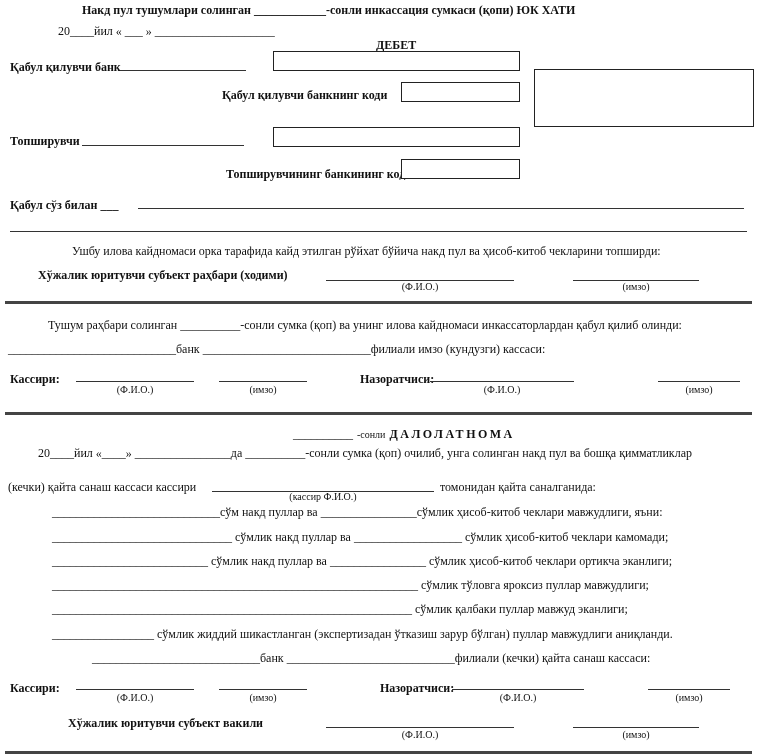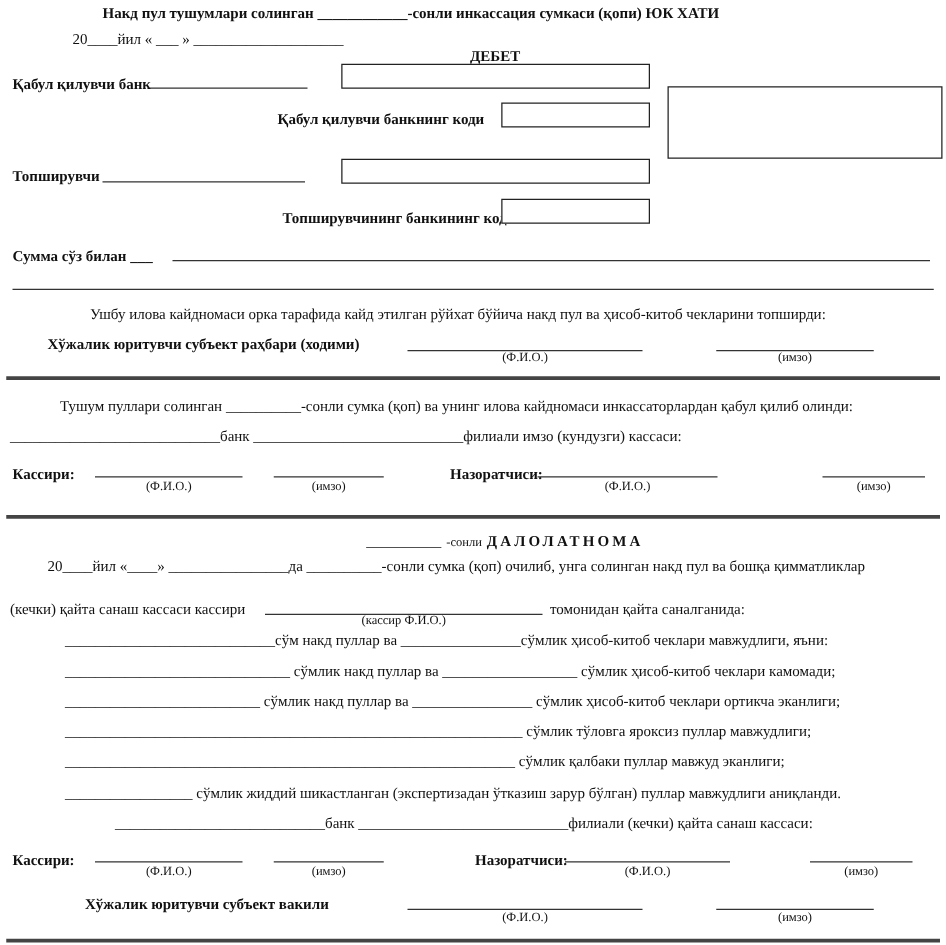--- a/index.html
+++ b/index.html
@@ -35,35 +35,35 @@
 <div class="abs b s11" style="left:620px; top:52px;margin-top:28px;">СУММА</div>
 <div class="box" style="left:534px; top:69px; width:220px; height:58px;"></div>
 
 <div class="abs b s11" style="left:373px; top:128px;text-decoration:underline;">КРЕДИТ</div>
 <div class="box" style="left:273px; top:127px; width:247px; height:20px;"></div>
 <div class="abs b s11" style="left:10px; top:134px;">Топширувчи</div>
 <div class="line" style="left:82px; top:145px; width:162px;"></div>
 <div class="abs b s11" style="left:226px; top:167px;">Топширувчининг банкининг коди</div>
 <div class="box" style="left:401px; top:159px; width:119px; height:20px;"></div>
 
-<div class="abs b s11" style="left:10px; top:198px;">Сумма сўз билан ___</div>
+<div class="abs b s11" style="left:10px; top:198px;">Қабул сўз билан ___</div>
 <div class="line" style="left:138px; top:208px; width:606px;"></div>
 <div class="line" style="left:10px; top:231px; width:737px;"></div>
 
 <div class="abs s11" style="left:72px; top:244px;">Ушбу илова кайдномаси орка тарафида кайд этилган рўйхат бўйича накд пул ва ҳисоб-китоб чекларини топширди:</div>
 <div class="abs b s11" style="left:38px; top:268px;">Хўжалик юритувчи субъект раҳбари (ходими)</div>
 <div class="line" style="left:326px; top:280px; width:188px;"></div>
 <div class="sub" style="left:326px; top:281px; width:188px;">(Ф.И.О.)</div>
 <div class="line" style="left:573px; top:280px; width:126px;"></div>
 <div class="sub" style="left:573px; top:281px; width:126px;">(имзо)</div>
 
 <div class="thick" style="top:301px;"></div>
 
 <div class="abs s11" style="left:48px; top:318px;">
-  <span>Тушум пуллари солинган</span>
+  <span>Тушум раҳбари солинган</span>
   <span>__________</span><span>-сонли сумка (қоп) ва унинг илова кайдномаси инкассаторлардан қабул қилиб олинди:</span>
 </div>
 <div class="abs s11" style="left:8px; top:342px;">
   <span>____________________________банк</span>
   <span>____________________________филиали имзо (кундузги) кассаси:</span>
 </div>
 
 <div class="abs b s11" style="left:10px; top:372px;"><span>Кассири</span><span>:</span></div>
 <div class="line" style="left:76px; top:381px; width:118px;"></div>
 <div class="sub" style="left:76px; top:384px; width:118px;">(Ф.И.О.)</div>

